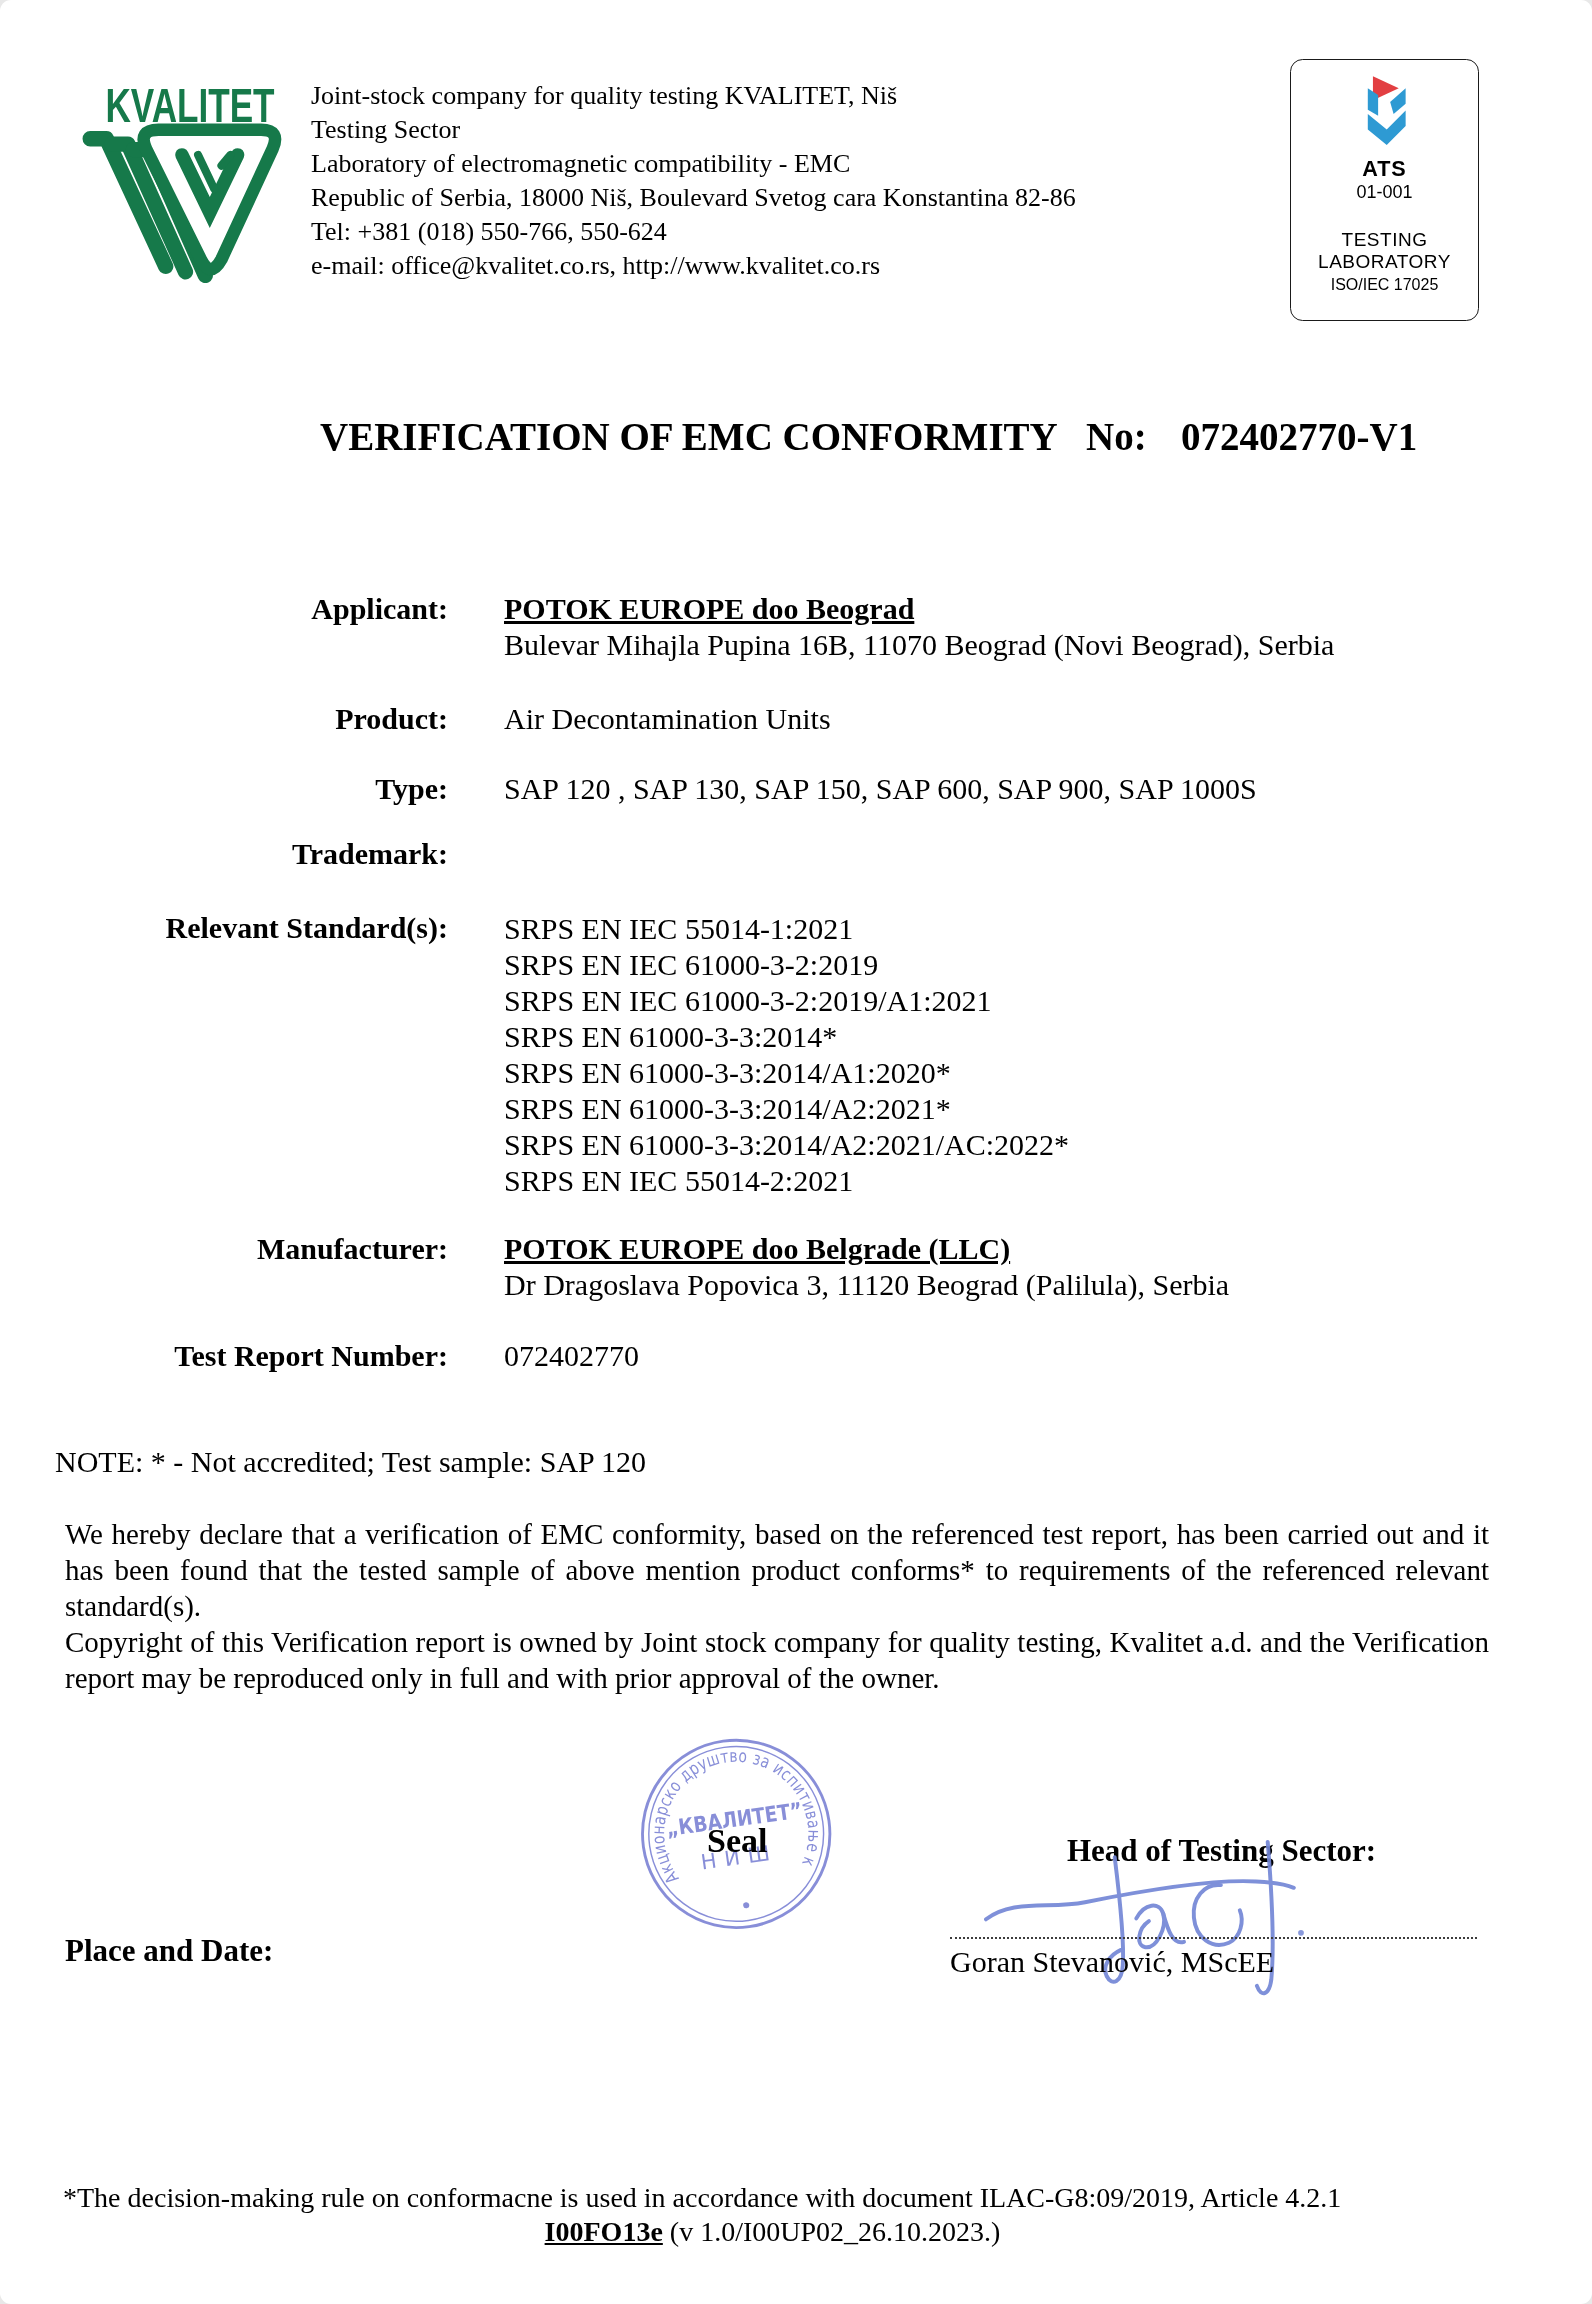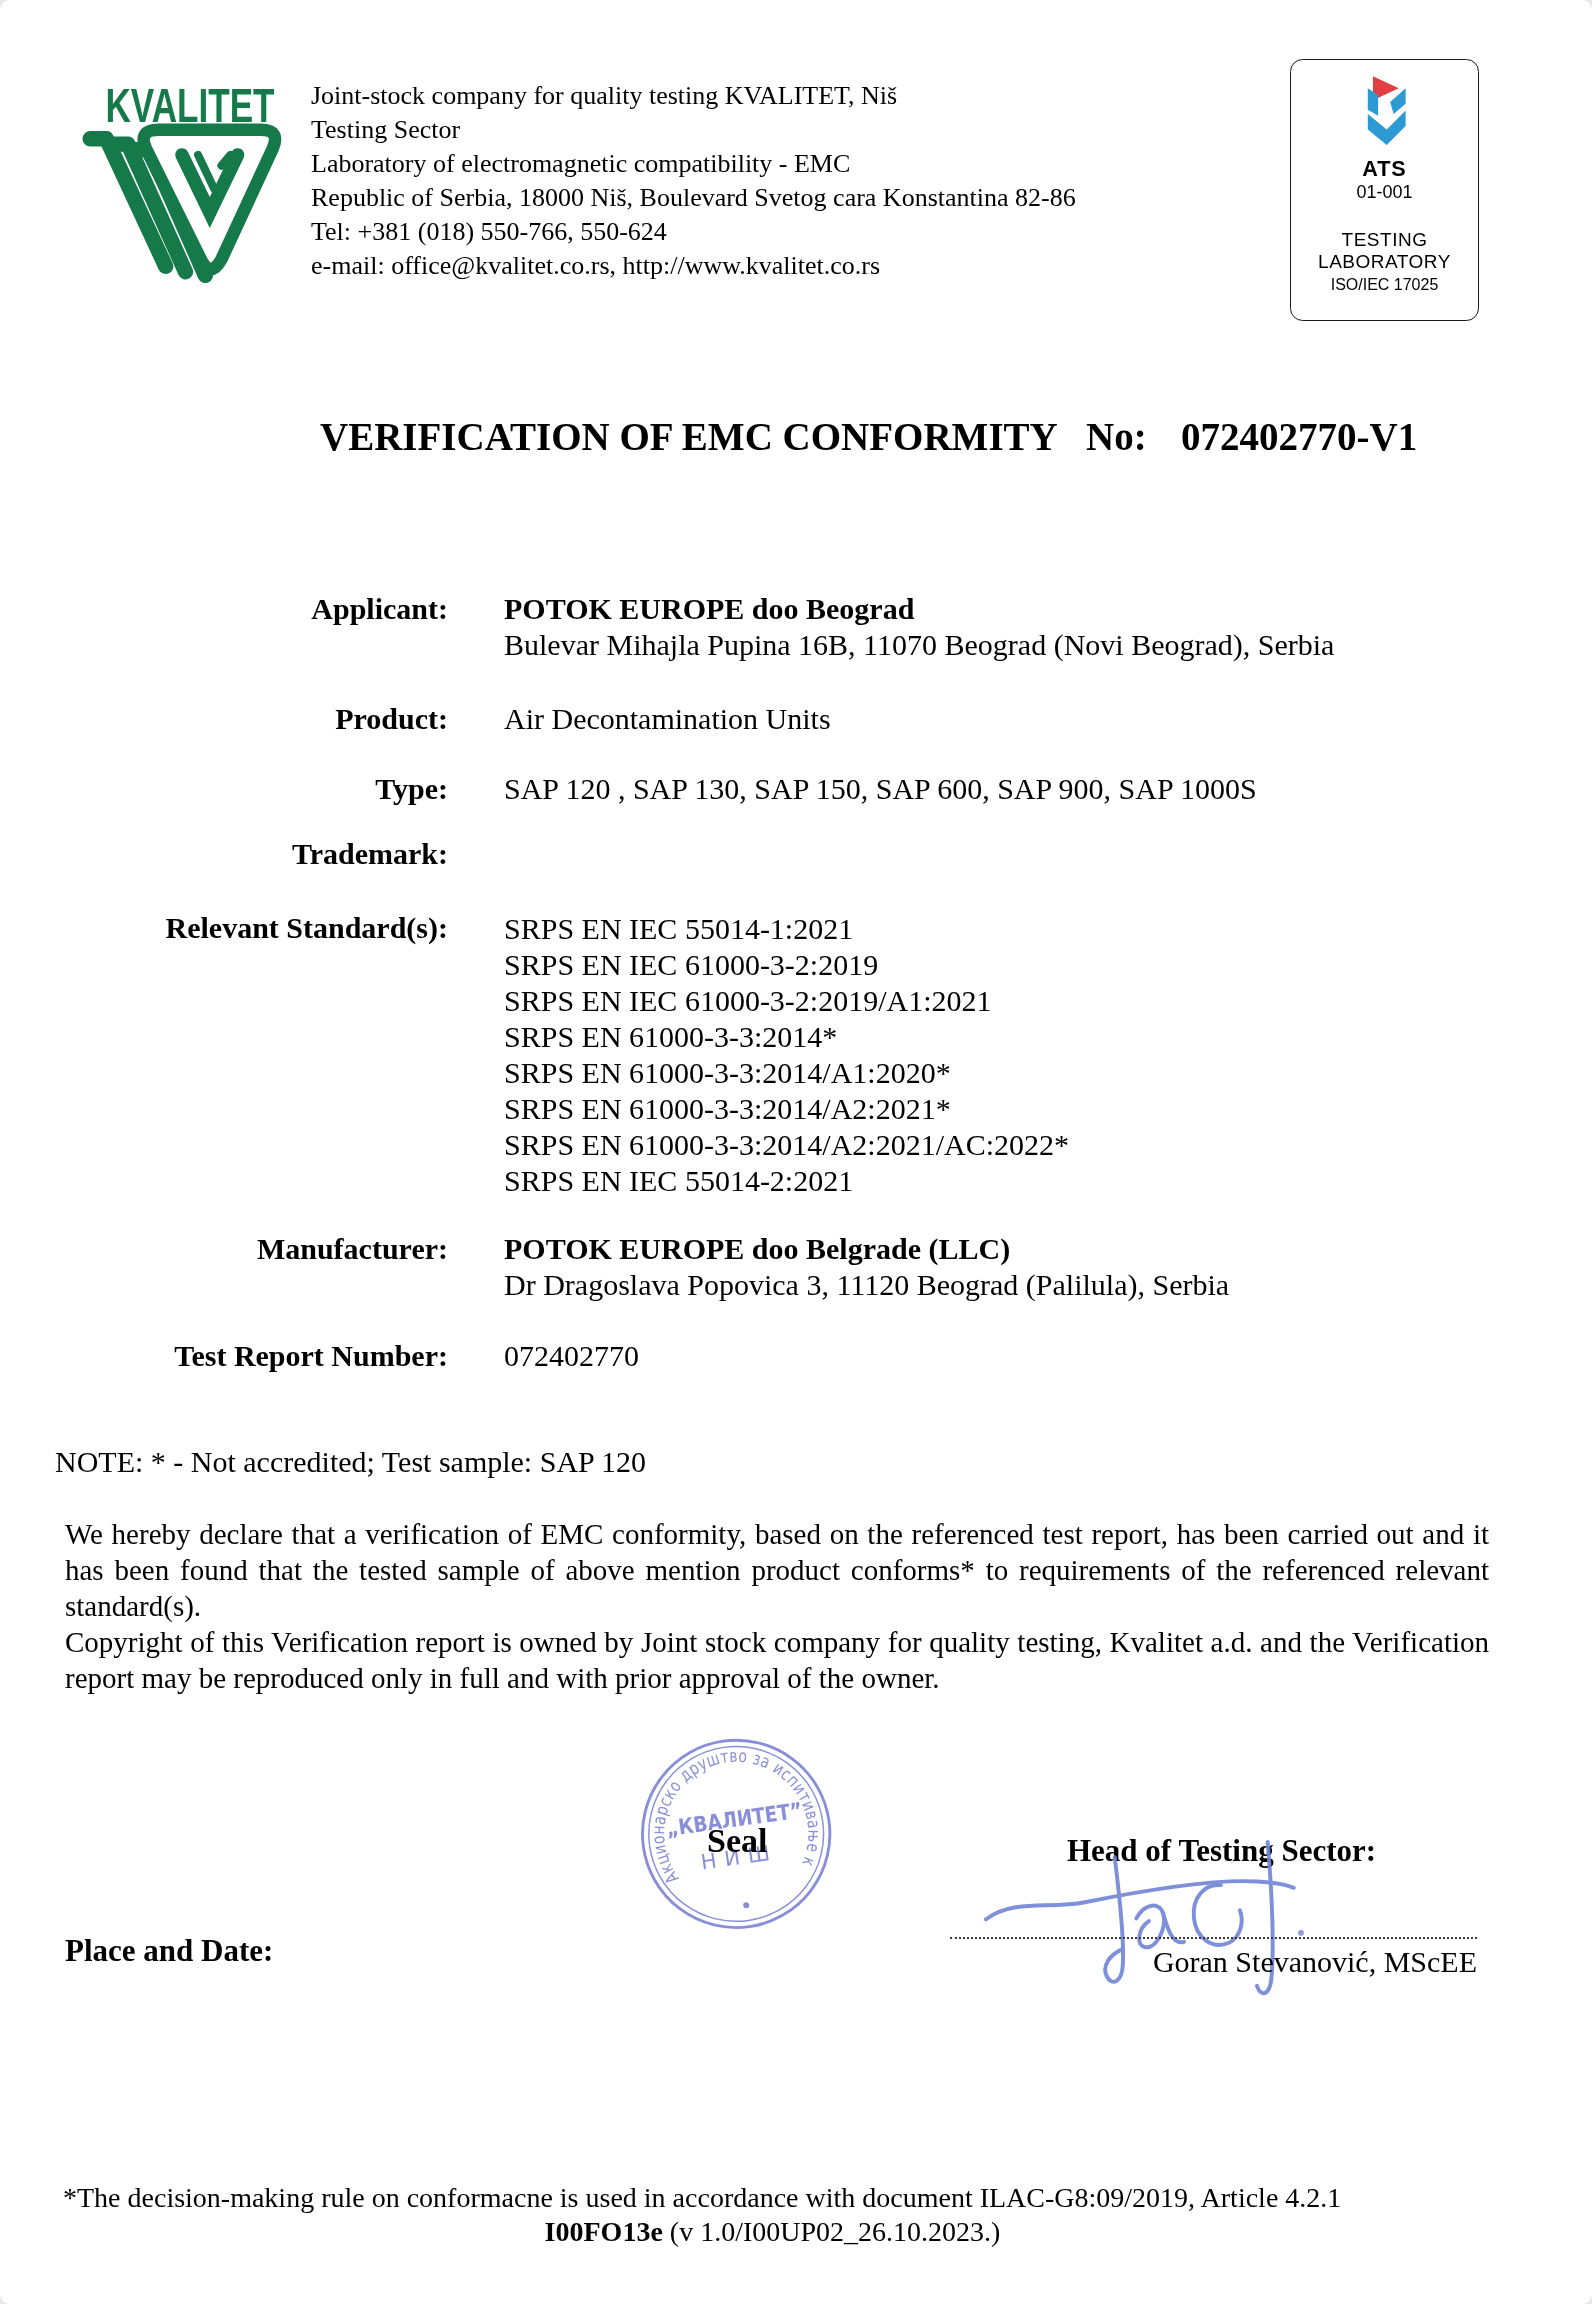--- a/index.html
+++ b/index.html
@@ -19,32 +19,32 @@
   .ats-code{font-size:18px;line-height:21.6px;margin-top:1.8px;}
   .ats-testing{font-size:19px;line-height:22.5px;margin-top:25px;letter-spacing:0.5px;}
   .ats-lab{font-size:19px;line-height:22.5px;letter-spacing:0.5px;}
   .ats-iso{font-size:16px;line-height:21px;}
   
   .title-row{left:0;top:414px;width:100%;height:50px;font-weight:bold;font-size:39px;white-space:nowrap;}
   .title-row span{position:absolute;top:0;}
   
   .flabel{position:absolute;left:0;width:448px;text-align:right;font-weight:bold;font-size:30px;white-space:nowrap;}
   .fval{position:absolute;left:504px;font-size:30px;white-space:nowrap;}
-  .bold{font-weight:bold;}
+  .bold{font-weight:bold;text-decoration:underline;}
   .std-list{position:absolute;left:504px;top:911px;font-size:30px;line-height:36px;white-space:nowrap;}
   
   .note{left:55px;top:1445px;font-size:30px;white-space:nowrap;}
   .para{left:65px;width:1424px;font-size:29px;line-height:36px;text-align:justify;}
   
   .siglabel{font-weight:bold;font-size:31px;white-space:nowrap;}
   .dateline{left:65px;top:1905px;font-size:30px;white-space:pre;}
   .dateline sup{font-size:19px;vertical-align:super;line-height:0;}
   .seal-word{left:707px;top:1822px;font-size:34px;font-weight:bold;}
   .sign-line{left:950px;top:1937px;width:527px;border-top:2.7px dotted #3c3c3c;height:0;}
-  .sign-name{left:950px;top:1945px;width:527px;text-align:right;font-size:30px;white-space:nowrap;}
+  .sign-name{left:950px;top:1945px;width:527px;text-align:left;font-size:30px;white-space:nowrap;}
   
   .foot1{left:63px;top:2182px;font-size:28px;white-space:nowrap;}
   .foot2{left:63px;top:2216px;width:1419px;text-align:center;font-size:28px;white-space:nowrap;}
 </style>
 </head>
 <body>
 
 <div class="page">
 
   <svg class="abs" style="left:65px;top:65px" width="232" height="232" viewBox="0 0 258 258">

